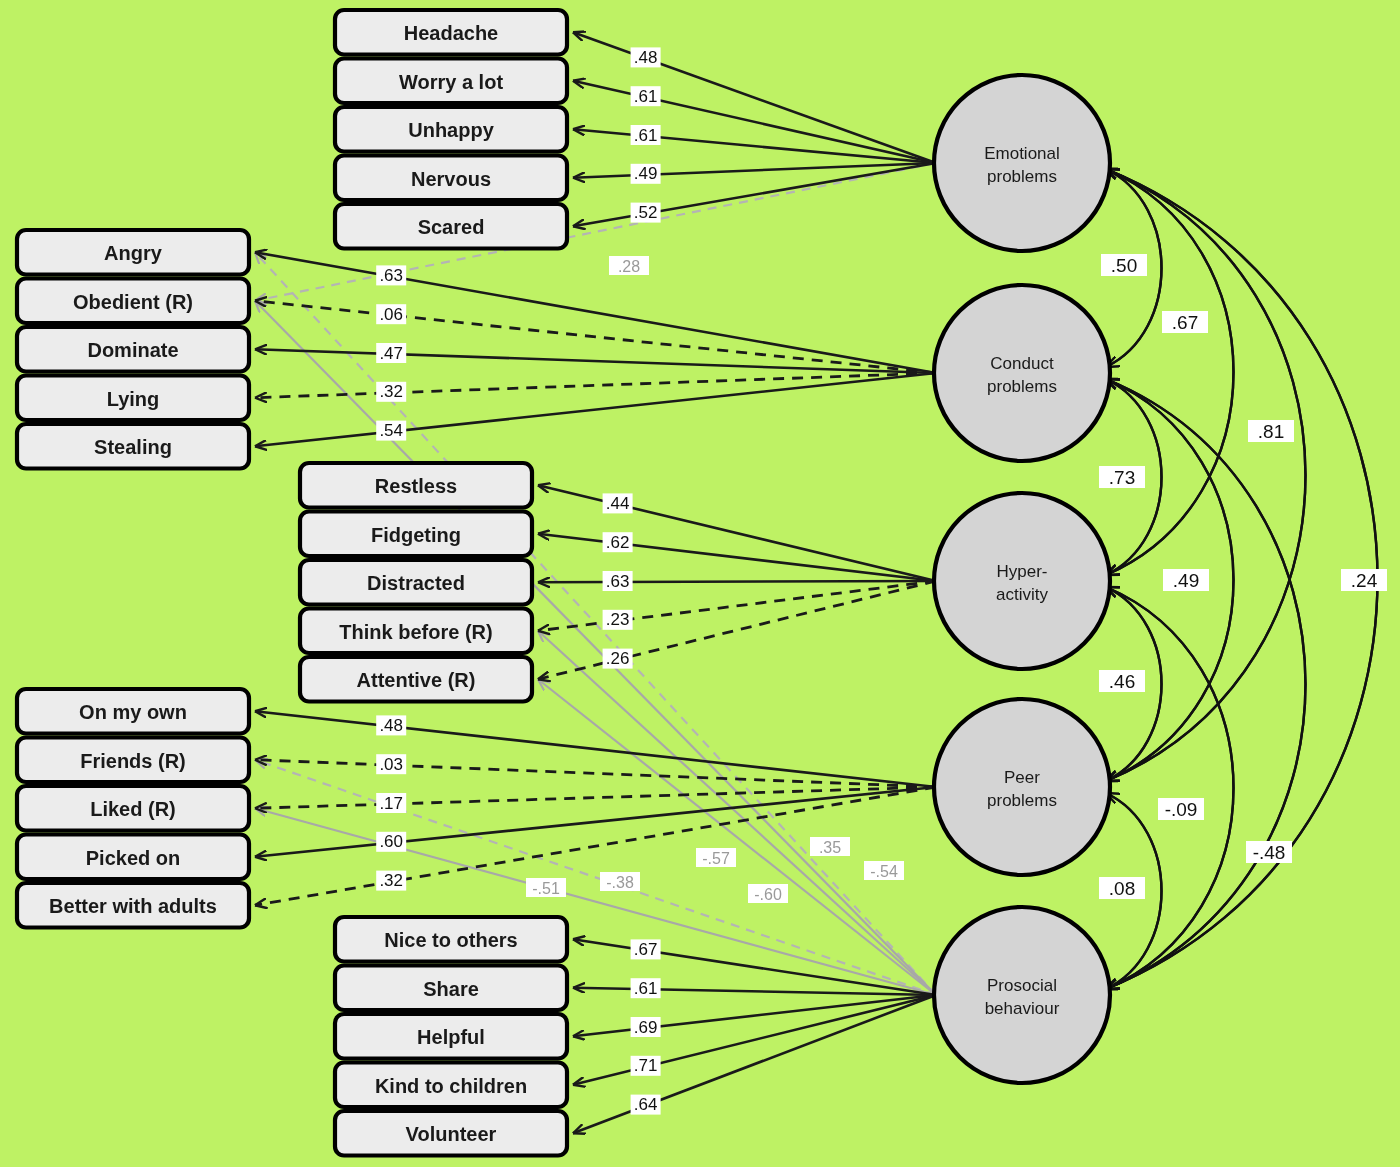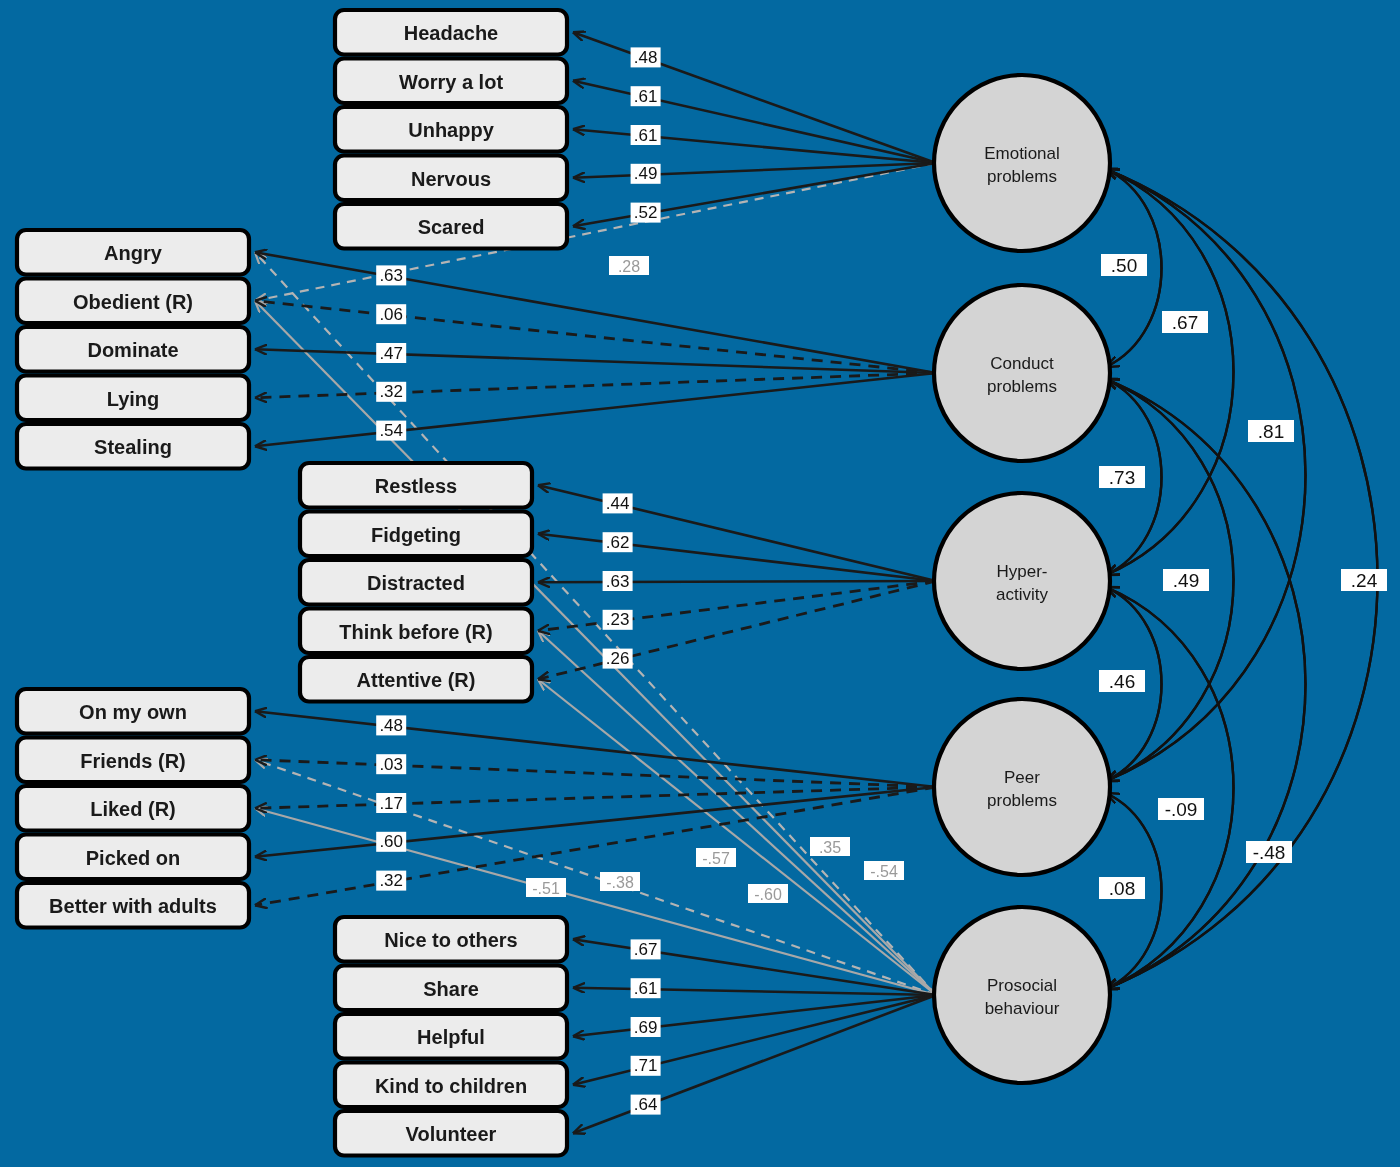--- a/index.html
+++ b/index.html
@@ -1,18 +1,18 @@
 <!DOCTYPE html>
 <html><head>
 <meta charset="utf-8">
 <style>
   html,body{margin:0;padding:0;background:#ffffff;}
   body{width:1400px;height:1167px;overflow:hidden;
        font-family:"Liberation Sans","DejaVu Sans",sans-serif;}
-  #stage{position:relative;width:1400px;height:1167px;background:#0369a1;}
+  #stage{position:relative;width:1400px;height:1167px;background:#bef264;}
   svg#diagram{position:absolute;left:0;top:0;width:1400px;height:1167px;}
   .ind-label{font-family:"Liberation Sans","DejaVu Sans",sans-serif;
              font-size:20px;font-weight:600;fill:#1a1a1a;
              text-anchor:middle;dominant-baseline:central;}
   .fac-label{font-family:"Liberation Sans","DejaVu Sans",sans-serif;
              font-size:17px;font-weight:400;fill:#1a1a1a;
              text-anchor:middle;}
   .load-label{font-family:"Liberation Sans","DejaVu Sans",sans-serif;
               font-size:17px;font-weight:400;fill:#111;
               text-anchor:middle;dominant-baseline:central;}

